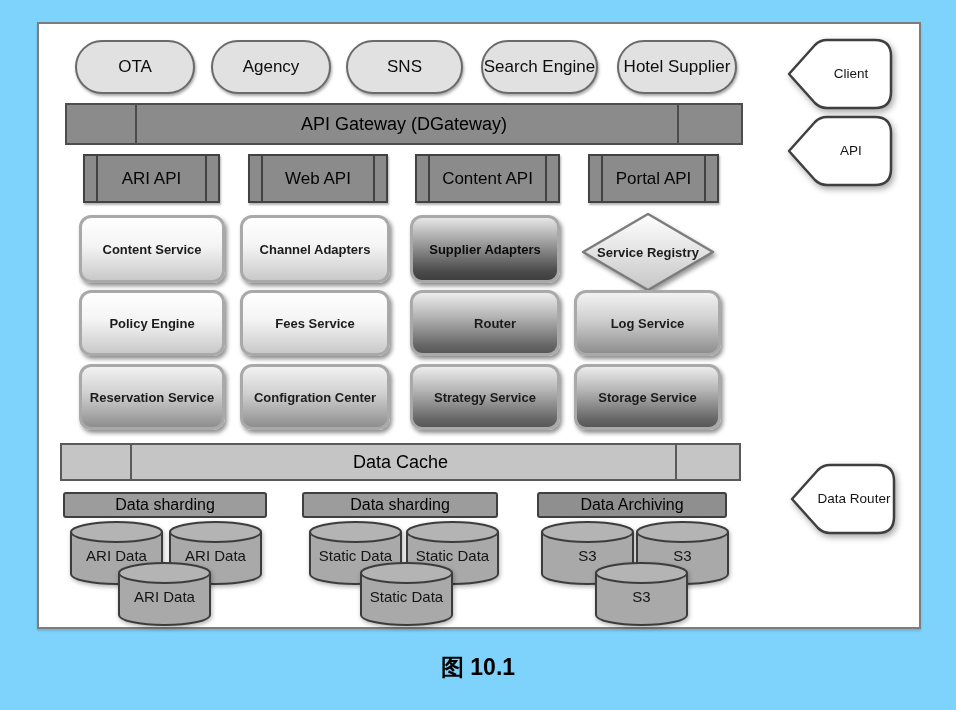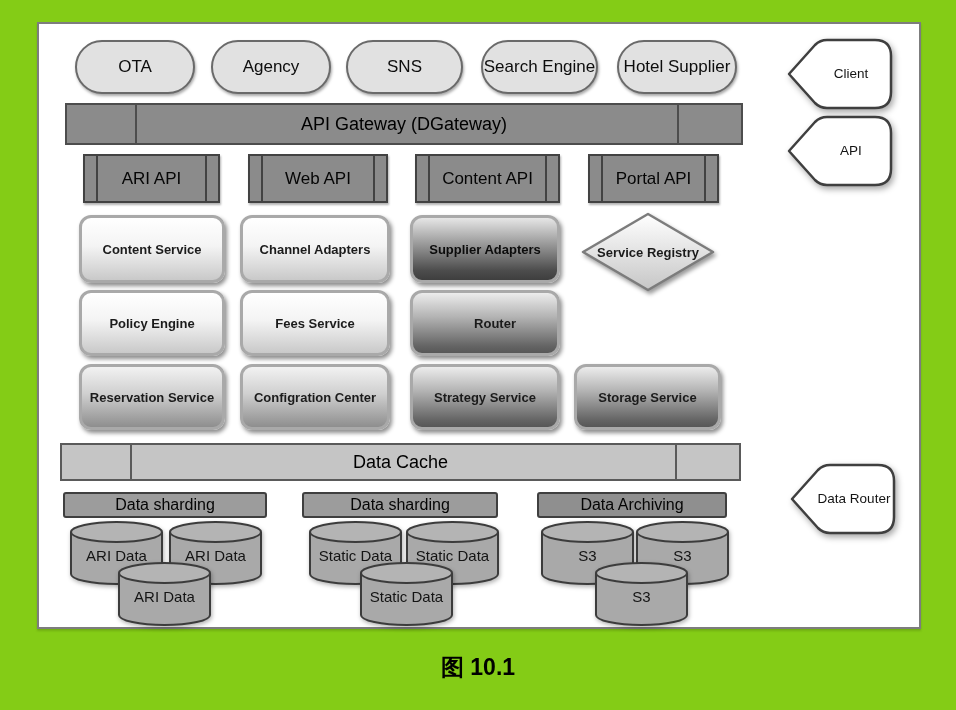--- a/index.html
+++ b/index.html
@@ -1,17 +1,17 @@
 <!DOCTYPE html>
 <html style="--pill-fill: #e1e1e1; --node-dark-fill: #8b8b8b; --cache-fill: #c5c5c5; --header-fill: #9c9c9c; --cylinder-fill: #a9a9a9;"><head>
 <meta charset="utf-8">
 <style>
   html,body{margin:0;padding:0;background:#ffffff;}
   body{font-family:"Liberation Sans","DejaVu Sans",sans-serif;color:#111;}
-  .stage{position:relative;width:956px;height:710px;background:#84cc16;overflow:hidden;}
+  .stage{position:relative;width:956px;height:710px;background:#7dd3fc;overflow:hidden;}
   .outer{position:absolute;left:37px;top:22px;width:884px;height:607px;border:2px solid #7d7d7d;background:#fff;box-sizing:border-box;box-shadow:0 2px 2px rgba(0,0,0,.15);}
 
   
   .pill{position:absolute;top:40px;height:54px;background:var(--pill-fill,#e1e1e1);
         border:2px solid #6a6a6a;border-radius:28px;display:flex;align-items:center;justify-content:center;
         font-size:17px;line-height:1.08;text-align:center;color:#0d0d0d;box-sizing:border-box;
         box-shadow:1px 2px 3px rgba(0,0,0,.35);}
 
   
   .bar{position:absolute;box-sizing:border-box;display:flex;align-items:center;justify-content:center;}
@@ -134,20 +134,23 @@
 
   <div class="svc tone-light" style="left:79px;top:290px;width:146px;height:66px;">
       <span>Policy Engine</span>
     </div>
   <div class="svc tone-light" style="left:240px;top:290px;width:150px;height:66px;">
       <span>Fees Service</span>
     </div>
   <div class="svc tone-dark" style="left:410px;top:290px;width:150px;height:66px;padding-left:24px;">
       <span>Router</span>
     </div>
+  <div class="svc tone-medium" style="left:574px;top:290px;width:147px;height:66px;">
+      <span>Log Service</span>
+    </div>
 
   <div class="svc tone-medium" style="left:79px;top:364px;width:146px;height:66px;">
       <span>Reservation Service</span>
     </div>
   <div class="svc tone-medium" style="left:240px;top:364px;width:150px;height:66px;">
       <span>Configration Center</span>
     </div>
   <div class="svc tone-dark" style="left:410px;top:364px;width:150px;height:66px;">
       <span>Strategy Service</span>
     </div>

